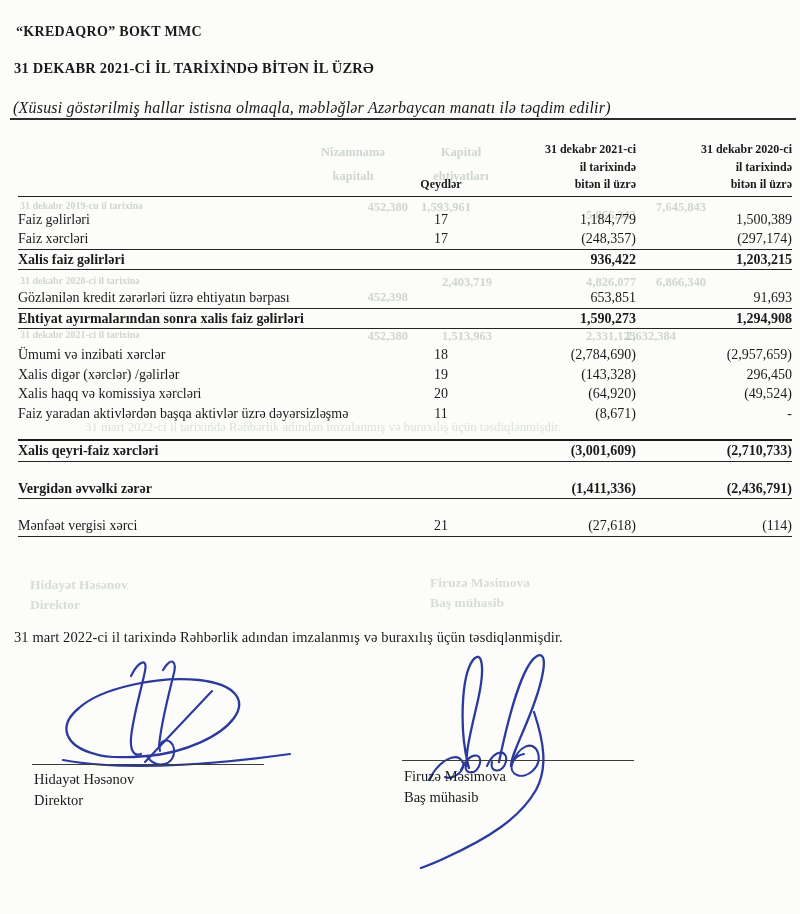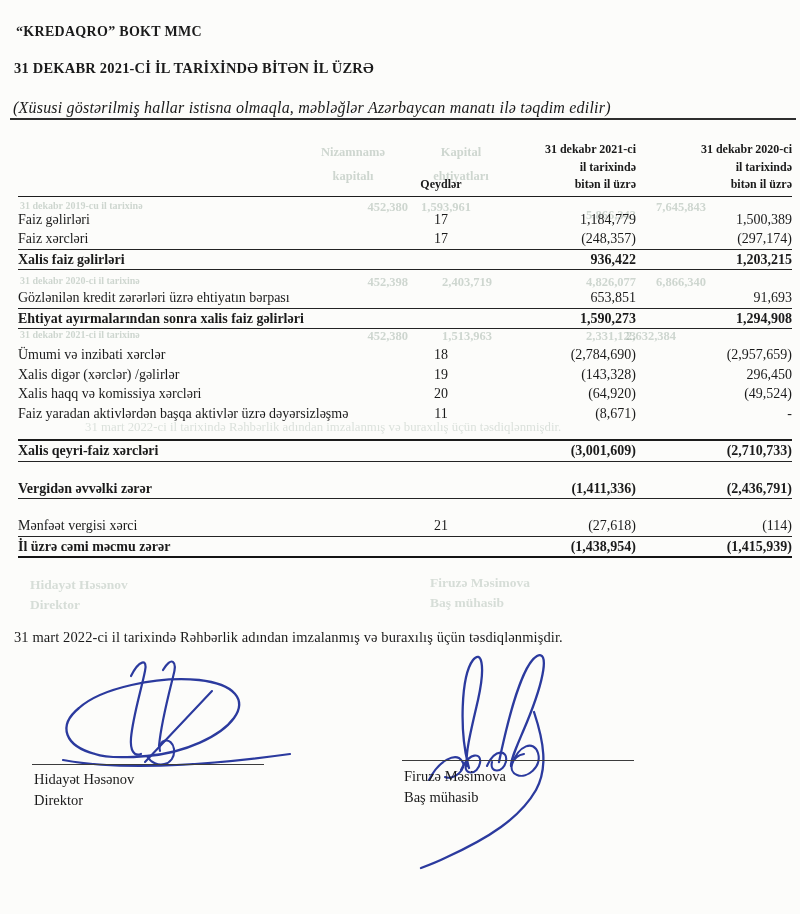--- a/index.html
+++ b/index.html
@@ -95,21 +95,21 @@
       <div class="ghost hd" style="left: 298px; top: 140px;">Nizamnamə
 kapitalı</div>
       <div class="ghost hd" style="left: 406px; top: 140px;">Kapital
 ehtiyatları</div>
       <div class="ghost row-label" style="left: 20px; top: 200px;">31 dekabr 2019-cu il tarixinə</div>
       <div class="ghost num" style="left: 312px; top: 200px;">452,380</div>
       <div class="ghost num" style="left: 375px; top: 200px;">1,593,961</div>
       <div class="ghost num" style="left: 540px; top: 208px;">5,866,343</div>
       <div class="ghost num" style="left: 610px; top: 200px;">7,645,843</div>
       <div class="ghost row-label" style="left: 20px; top: 275px;">31 dekabr 2020-ci il tarixinə</div>
-      <div class="ghost num" style="left: 312px; top: 275px;">452,398</div>
+      <div class="ghost num" style="left: 312px; top: 290px;">452,398</div>
       <div class="ghost num" style="left: 396px; top: 275px;">2,403,719</div>
       <div class="ghost num" style="left: 540px; top: 275px;">4,826,077</div>
       <div class="ghost num" style="left: 610px; top: 275px;">6,866,340</div>
       <div class="ghost row-label" style="left: 20px; top: 329px;">31 dekabr 2021-ci il tarixinə</div>
       <div class="ghost num" style="left: 312px; top: 329px;">452,380</div>
       <div class="ghost num" style="left: 396px; top: 329px;">1,513,963</div>
       <div class="ghost num" style="left: 540px; top: 329px;">2,331,123</div>
       <div class="ghost num" style="left: 580px; top: 329px;">2,632,384</div>
       <div class="ghost sentence" style="left: 85px; top: 420px; width: 600px;">31 mart 2022-ci il tarixində Rəhbərlik adından imzalanmış və buraxılış üçün təsdiqlənmişdir.</div>
       <div class="ghost sig-echo" style="left: 30px; top: 575px;">Hidayət Həsənov
@@ -227,26 +227,20 @@
         </tr>
         <tr>
           <td colspan="4" class="sp" style="height: 17px;"></td>
         </tr>
         <tr class="item rule-below">
           <td class="lab">Mənfəət vergisi xərci</td>
           <td class="note">21</td>
           <td class="v1">(27,618)</td>
           <td class="v2">(114)</td>
         </tr>
-        <tr class="total rule-final">
-          <td class="lab">İl üzrə cəmi məcmu zərər</td>
-          <td class="note"></td>
-          <td class="v1">(1,438,954)</td>
-          <td class="v2">(1,415,939)</td>
-        </tr>
       </tbody>
   </table>
 
   <div class="approval">31 mart 2022-ci il tarixində Rəhbərlik adından imzalanmış və buraxılış üçün təsdiqlənmişdir.</div>
 
   <svg class="sig" style="left:35px;top:656px" width="258" height="118" viewBox="0 0 258 118">
     <path stroke-width="2.3" d="M60,98 C30,90 22,70 44,52 C66,32 122,20 164,24 C200,28 212,44 199,62 C186,80 150,97 112,100 C88,102 68,101 60,98"></path>
     <path stroke-width="2.2" d="M96,20 C104,4 113,2 110,15 C106,35 98,60 96,82 C95,94 99,101 106,98"></path>
     <path stroke-width="2.2" d="M128,14 C136,0 143,4 138,21 C132,45 126,68 124,90"></path>
     <path stroke-width="2.1" d="M177,35 L110,106"></path>

